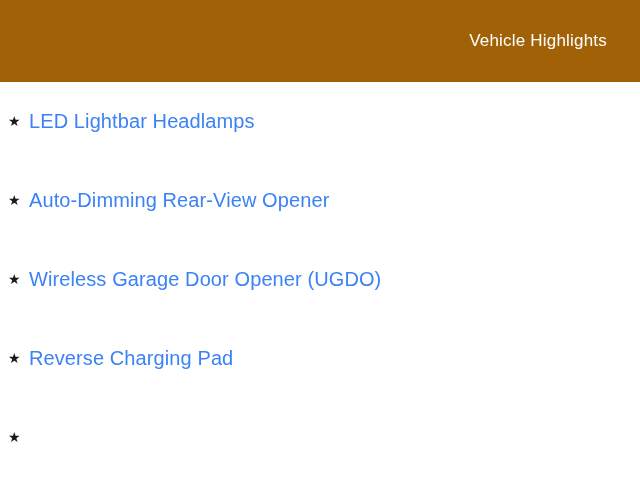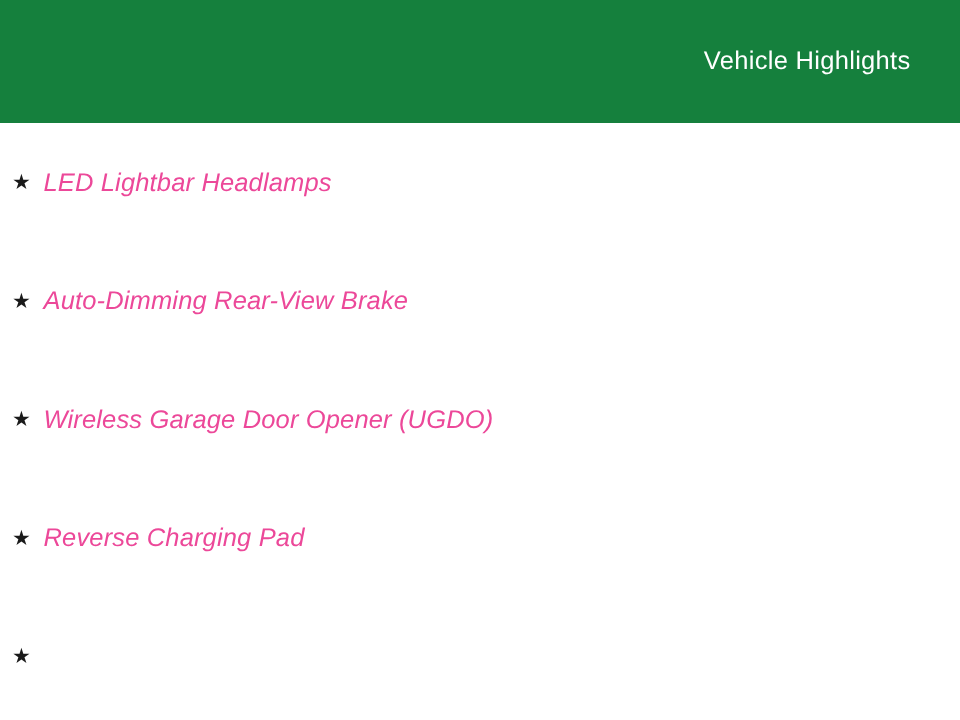--- a/index.html
+++ b/index.html
@@ -12,21 +12,21 @@
   }
   .page {
     width: 640px;
     height: 480px;
     background: #ffffff;
     position: relative;
   }
   .header {
     height: 82px;
     width: 100%;
-    background: #15803d;
+    background: #a16207;
     display: flex;
     align-items: center;
     justify-content: flex-end;
     padding-right: 33px;
   }
   .header-title {
     color: #ffffff;
     font-size: 17px;
     font-weight: 400;
     letter-spacing: 0.2px;
@@ -44,43 +44,42 @@
   }
   .star {
     width: 21px;
     flex: none;
     font-size: 14px;
     color: #1a1a1a;
     line-height: 1;
     transform: translateY(-1px);
   }
   .item-label {
-    font-size: 17px;
-    color: #ec4899;
+    font-size: 20px;
+    color: #3b82f6;
     letter-spacing: 0.1px;
-    font-style: italic;
   }
 </style>
 </head>
 <body>
 
 <div class="page">
 
   <div class="header">
     <span class="header-title">Vehicle Highlights</span>
   </div>
 
   <ul class="highlight-list">
     <li class="highlight-item">
       <span class="star">★</span>
       <span class="item-label">LED Lightbar Headlamps</span>
     </li>
     <li class="highlight-item">
       <span class="star">★</span>
-      <span class="item-label">Auto-Dimming Rear-View Brake</span>
+      <span class="item-label">Auto-Dimming Rear-View Opener</span>
     </li>
     <li class="highlight-item">
       <span class="star">★</span>
       <span class="item-label">Wireless Garage Door Opener (UGDO)</span>
     </li>
     <li class="highlight-item">
       <span class="star">★</span>
       <span class="item-label">Reverse Charging Pad</span>
     </li>
     <li class="highlight-item">

